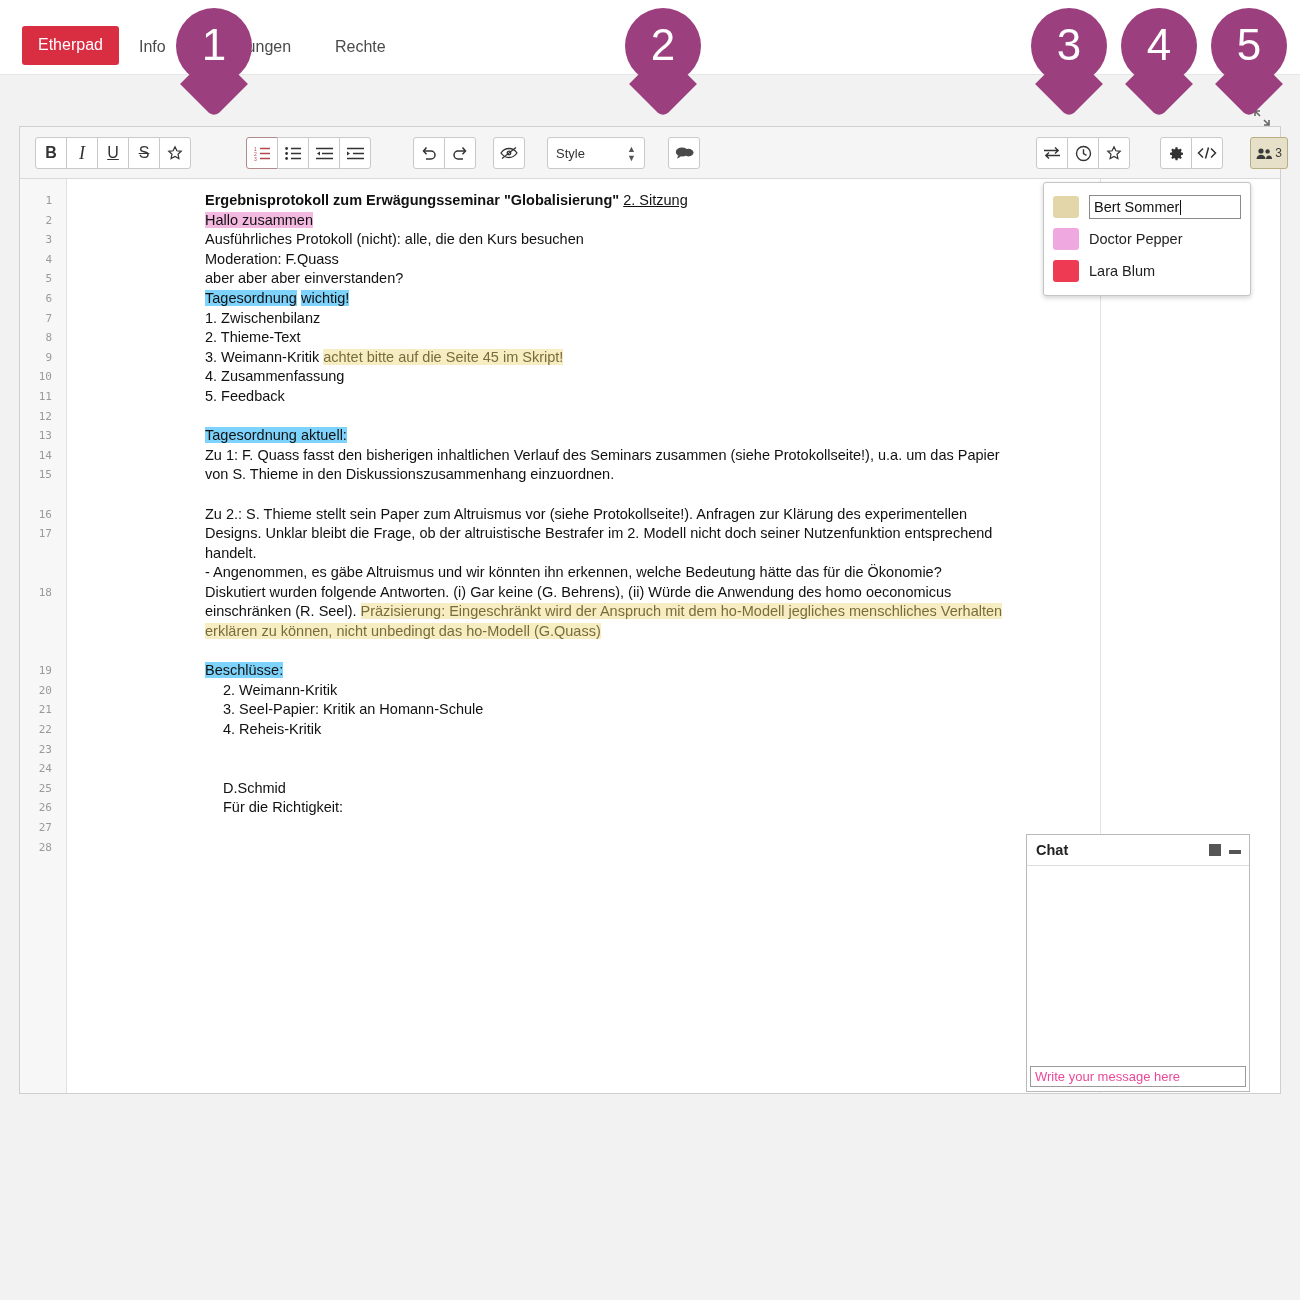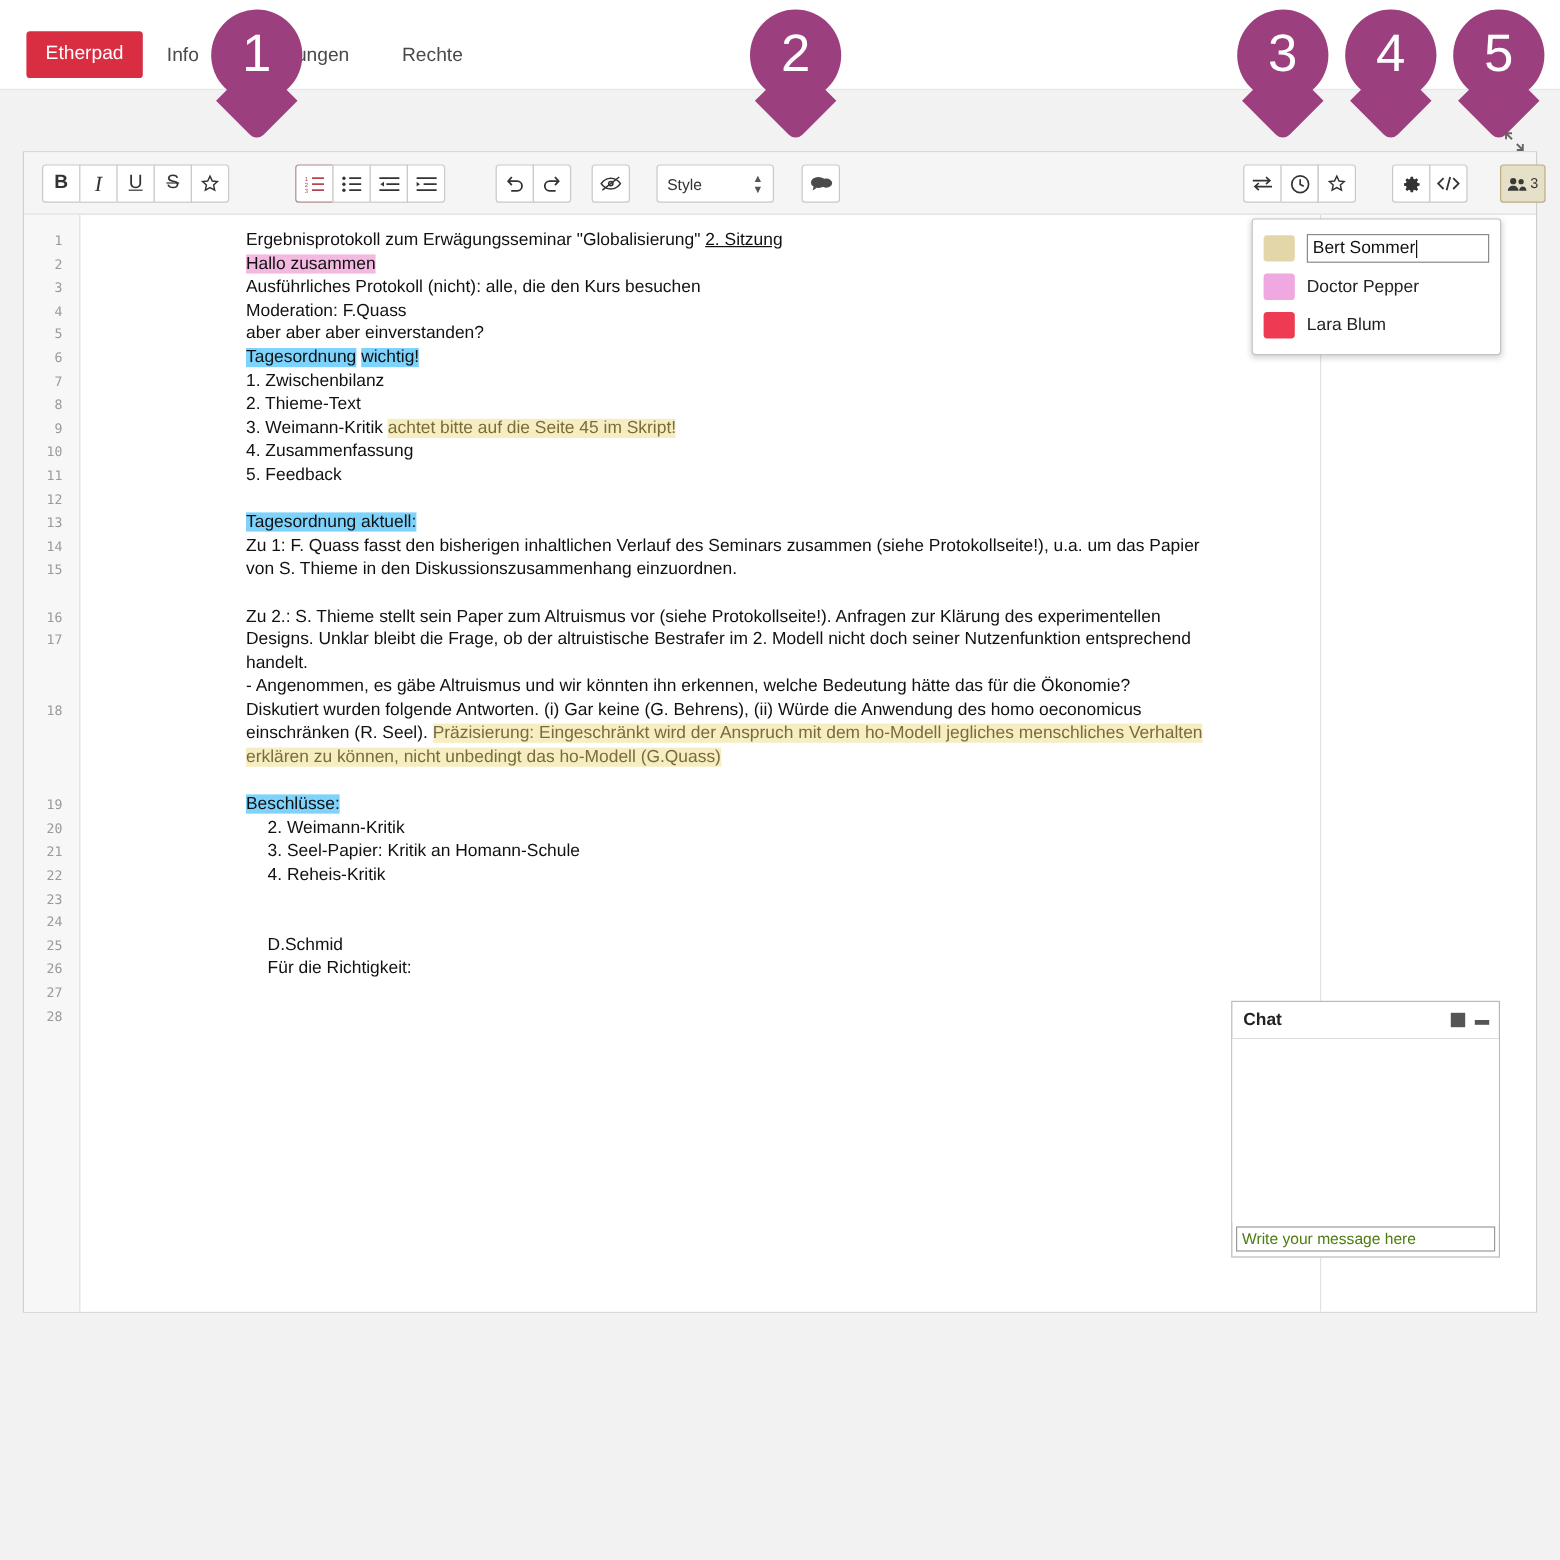--- a/index.html
+++ b/index.html
@@ -165,21 +165,21 @@
   .doc-text {
     position: absolute;
     left: 185px; top: 12px;
     width: 800px;
     font-size: 14.5px;
     line-height: 19.6px;
     color: #111111;
   }
   .doc-text p { margin: 0; }
   .blank { height: 19.6px; }
-  .b { font-weight: normal; }
+  .b { font-weight: bold; }
   .u { text-decoration: underline; }
   .hl-pink   { background: #f3b9e0; }
   .hl-red    { background: #7dd3fc; }
   .hl-yellow { background: #f6eec2; color: #7a6c3a; }
   .indent-1 { padding-left: 18px; }
 
   
   .userlist {
     position: absolute;
     left: 1043px; top: 182px;
@@ -224,21 +224,21 @@
     width: 1px; height: 15px;
     background: #111;
     margin-left: 1px;
   }
 
   
   .chatbox {
     position: absolute;
     left: 1026px; top: 834px;
     width: 224px;
-    height: 214px;
+    height: 258px;
     background: #ffffff;
     border: 1px solid #b9b9b9;
     box-sizing: border-box;
     z-index: 20;
   }
   .chat-head {
     position: relative;
     height: 30px;
     border-bottom: 1px solid #dddddd;
   }
@@ -262,21 +262,21 @@
     left: 0; right: 0; top: 31px; bottom: 28px;
     background: #fff;
   }
   .chat-input {
     position: absolute;
     left: 3px; right: 3px; bottom: 4px;
     height: 21px;
     border: 1px solid #9a9a9a;
     background: #fff;
     font-size: 13px;
-    color: #4d7c0f;
+    color: #ec4899;
     padding: 2px 4px;
     box-sizing: border-box;
   }
 
   
   .pin {
     position: absolute;
     width: 76px; height: 104px;
     z-index: 50;
   }

